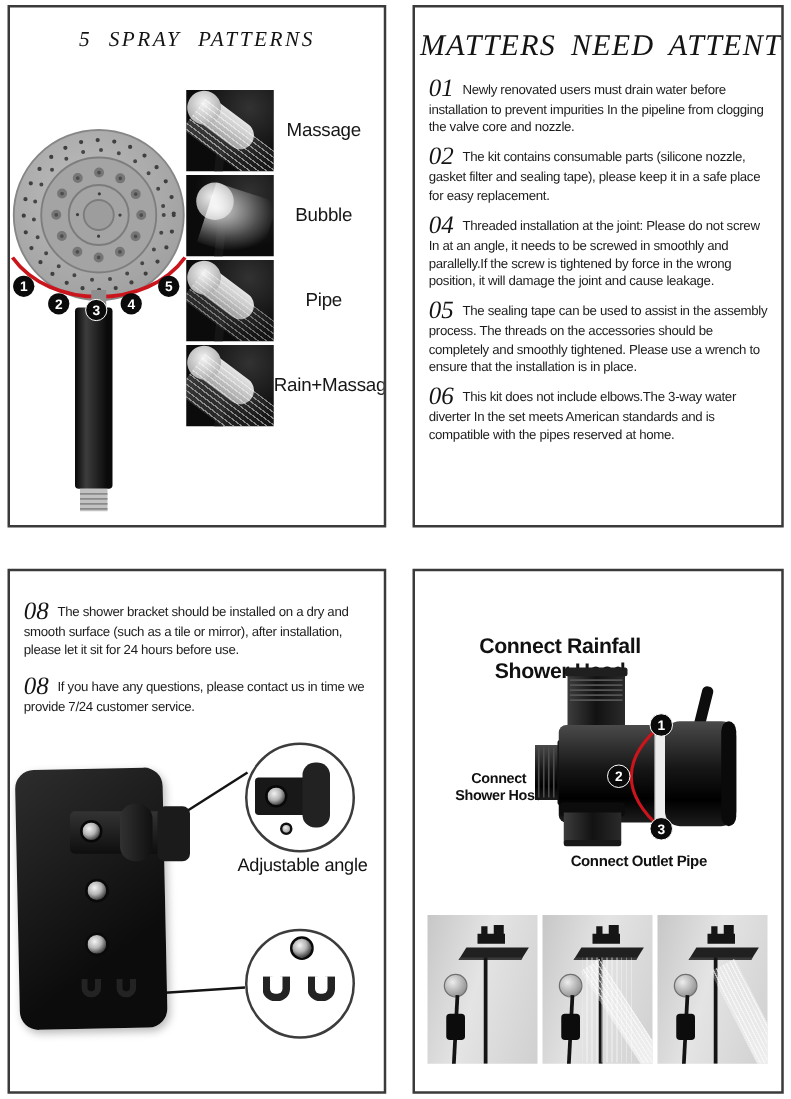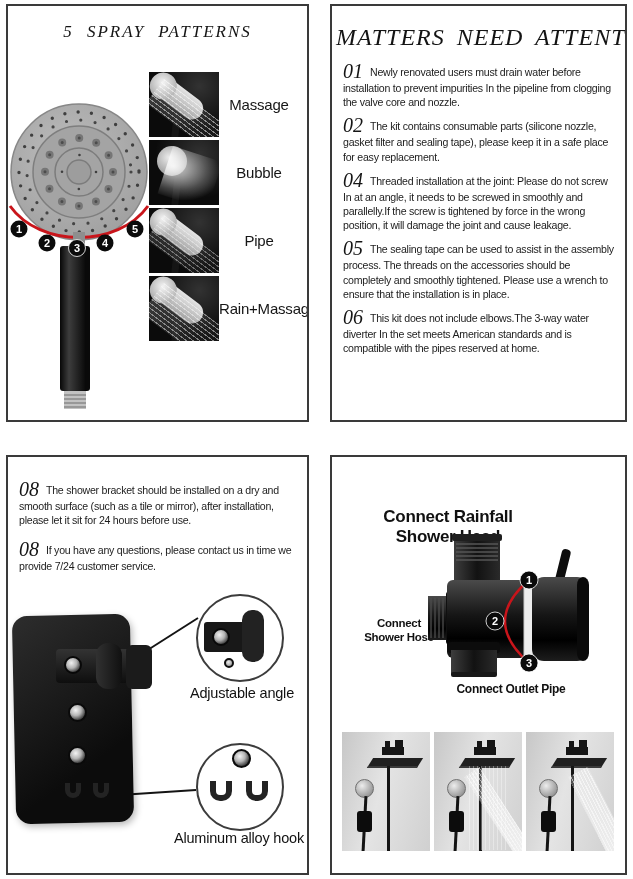--- a/index.html
+++ b/index.html
@@ -241,21 +241,20 @@
     <div class="screw-knob" style="left:14px;top:32px;"></div>
     <div style="position:absolute;left:26px;top:62px;width:10px;height:10px;border-radius:50%;border:2px solid #101010;background:radial-gradient(circle at 40% 35%,#eee,#888);box-sizing:border-box;"></div>
   </div>
   <div class="callout-label" style="left:152px;top:228px;width:164px;">Adjustable angle</div>
 
   <div class="callout-circle" style="left:188px;top:286px;">
     <div class="hexscrew" style="left:34px;top:4px;"></div>
     <div class="hook" style="left:12px;top:36px;width:22px;height:20px;border-width:6px;"></div>
     <div class="hook" style="left:48px;top:36px;width:22px;height:20px;border-width:6px;"></div>
   </div>
-  <div class="callout-label" style="left:140px;top:373px;width:182px;">Aluminum alloy hook</div>
 </div>
 
 <div class="panel" id="panel-diverter">
   <div class="div-label" style="left:40px;top:50px;width:152px;font-size:17px;">Connect Rainfall
 Shower Head</div>
   <div class="div-label" style="left:6px;top:160px;width:122px;font-size:11.5px;">Connect
 Shower Hose</div>
   <div class="div-label" style="left:98px;top:225px;width:162px;font-size:12px;">Connect Outlet Pipe</div>
 
   <svg style="position:absolute;left:93px;top:73px;" width="170" height="150" viewBox="0 0 170 150">

